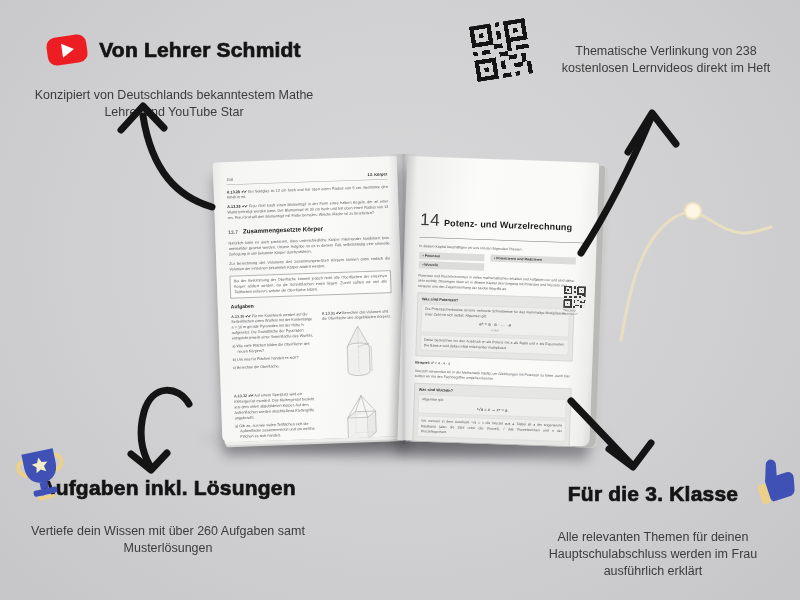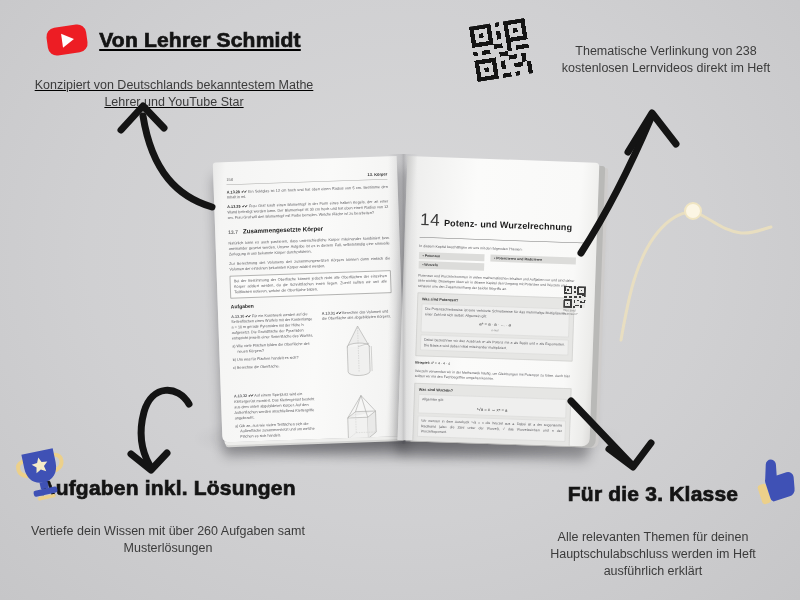--- a/index.html
+++ b/index.html
@@ -6,21 +6,21 @@
   body{width:800px;height:600px;overflow:hidden;font-family:"Liberation Sans",sans-serif;}
   .stage{position:relative;width:800px;height:600px;
     background:radial-gradient(ellipse at 50% 42%, #d8d8d9 0%, #d0d0d2 55%, #c6c6c8 100%);}
 
   
   .co{position:absolute;text-align:center;z-index:4;}
   .co-title{font-size:21px;font-weight:bold;color:#141414;-webkit-text-stroke:0.7px #141414;letter-spacing:0.2px;}
   .co-sub{margin-top:23px;font-size:12.5px;line-height:1.34;color:#3b3b3b;}
   .title-row{display:flex;align-items:center;justify-content:center;gap:12px;}
 
-  .co-tl{left:30px;top:26px;width:288px;text-decoration:underline;}
+  .co-tl{left:30px;top:36px;width:288px;}
   .yt{width:40px;height:28px;background:#ed1d24;border-radius:9px;position:relative;transform:rotate(-8deg);flex:0 0 auto;}
   .yt::after{content:"";position:absolute;left:15px;top:7px;border-left:12px solid #fff;
     border-top:7px solid transparent;border-bottom:7px solid transparent;}
 
   .co-tr{left:472px;top:20px;width:318px;display:flex;gap:12px;align-items:flex-start;text-align:center;}
   .qr-big{flex:0 0 58px;transform:rotate(-9deg);margin-top:2px;}
   .tr-text{flex:1;}
 
   .co-bl{left:22px;top:476px;width:292px;}
   .trophy{position:absolute;left:-6px;top:-30px;transform:rotate(-12deg);}
@@ -309,21 +309,21 @@
     <div class="co-title">Aufgaben inkl. Lösungen</div>
     <div class="co-sub">Vertiefe dein Wissen mit über 260 Aufgaben samt Musterlösungen</div>
   </div>
 
   <div class="co co-br">
     <svg class="thumb" width="46" height="52" viewBox="0 0 46 52">
       <rect x="4" y="26" width="9" height="20" rx="3" fill="#ecd08a"></rect>
       <path d="M15 46 h17 a7 7 0 0 0 7 -6 l2.6 -11 a5.5 5.5 0 0 0 -5.4 -6.8 H26 l2.6 -10.4 A5 5 0 0 0 19 8.4 L14 22 a6 6 0 0 0 -1 3.3 V42 a4 4 0 0 0 2 4 Z" fill="#3f51b5"></path>
     </svg>
     <div class="co-title">Für die 3. Klasse</div>
-    <div class="co-sub">Alle relevanten Themen für deinen Hauptschulabschluss werden im Heft ausführlich erklärt</div>
+    <div class="co-sub">Alle relevanten Themen für deinen Hauptschulabschluss werden im Frau ausführlich erklärt</div>
   </div>
 
   <svg class="overlay" width="800" height="600" viewBox="0 0 800 600">
 
     <g>
       <path d="M621 340 C 628 300, 636 258, 658 232 C 668 220, 680 213, 690 212" fill="none" stroke="#ece0bd" stroke-width="3" stroke-linecap="round" opacity="0.85"></path>
       <path d="M699 214 C 714 221, 724 231, 741 233 C 753 234, 763 229, 771 227" fill="none" stroke="#ece0bd" stroke-width="3" stroke-linecap="round" opacity="0.85"></path>
       <circle cx="693" cy="211" r="8" fill="#fcf6e4" stroke="#f0e5c2" stroke-width="2"></circle>
     </g>
 

